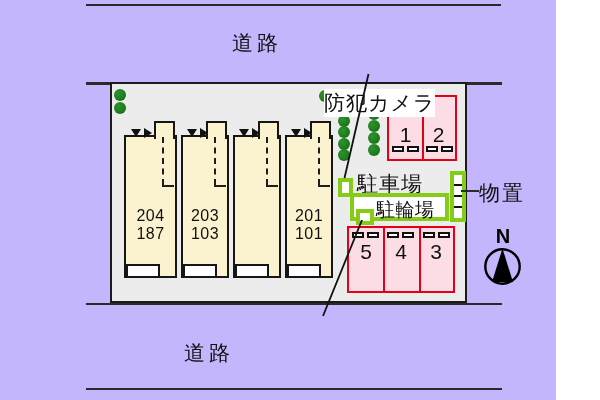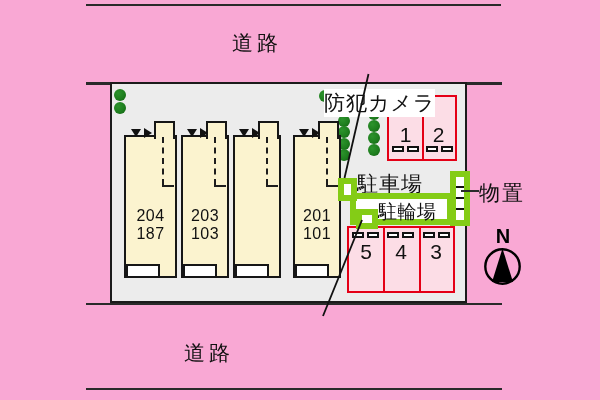--- a/index.html
+++ b/index.html
@@ -1,16 +1,16 @@
 <!DOCTYPE html>
 <html><head>
 <meta charset="utf-8">
 <style>
   html,body{margin:0;padding:0;background:#fff;}
-  .stage{position:relative;width:600px;height:400px;background:#f9a8d4;overflow:hidden;
+  .stage{position:relative;width:556px;height:400px;background:#c4b5fd;overflow:hidden;
          font-family:"Liberation Sans","DejaVu Sans",sans-serif;color:#111;}
   .abs{position:absolute;}
   .hline{position:absolute;background:#2a2a2a;}
   .jp{position:absolute;font-size:21px;letter-spacing:1px;color:#111;white-space:nowrap;}
   .site{position:absolute;left:110px;top:82px;width:353px;height:217px;
         background:#ececec;border:2.5px solid #1b1b1b;}
   .tree{position:absolute;width:12px;height:12px;border-radius:50%;
         background:radial-gradient(circle at 35% 35%, #2c932c 0%, #1e7e1e 55%, #0f5c0f 100%);}
   .unit{position:absolute;top:135px;height:139px;background:#fbf3cf;border:2px solid #161616;}
   .tab{position:absolute;top:-16px;height:16px;background:#fbf3cf;
@@ -21,21 +21,21 @@
   .dash-v{position:absolute;width:0;border-left:2px dashed #1d1d1d;}
   .dash-h{position:absolute;height:0;border-top:2px dashed #1d1d1d;}
   .mk-down{position:absolute;width:0;height:0;border-left:5px solid transparent;
            border-right:5px solid transparent;border-top:8px solid #111;}
   .mk-right{position:absolute;width:0;height:0;border-top:5px solid transparent;
             border-bottom:5px solid transparent;border-left:8px solid #111;}
   .plot{position:absolute;background:#fcdde6;border:2px solid #e40016;}
   .plot-div{position:absolute;top:0;bottom:0;width:2px;background:#e40016;}
   .space-num{position:absolute;text-align:center;font-size:21px;color:#111;}
   .wstop{position:absolute;width:8px;height:2px;background:#fff;border:2px solid #111;}
-  .wbox{position:absolute;background:#fff;border:6px solid #84cc16;}
+  .wbox{position:absolute;background:#fff;border:4px solid #84cc16;}
   .storage-line{position:absolute;left:0;width:100%;height:2px;background:#111;}
   .compass-n{display:block;text-align:center;font-size:20px;font-weight:bold;color:#000;line-height:20px;}
   svg{display:block;}
 </style>
 </head>
 <body>
 
 <div class="stage">
 
   <div class="hline" style="left:86px;top:4px;width:415px;height:2px;"></div>
@@ -91,21 +91,21 @@
 
   <div class="unit" style="left:233px;width:44px;">
     <div class="tab" style="left:23px;width:17px;"></div>
     <div class="mk-down" style="left:4px;top:-8px;"></div>
     <div class="mk-right" style="left:17px;top:-9px;"></div>
     <div class="dash-v" style="left:31px;top:0;height:48px;"></div>
     <div class="dash-h" style="left:31px;top:48px;width:12px;"></div>
     <div class="porch" style="left:0px;"></div>
   </div>
 
-  <div class="unit" style="left:293px;width:44px;">
+  <div class="unit" style="left:285px;width:44px;">
     <div class="tab" style="left:23px;width:17px;"></div>
     <div class="mk-down" style="left:4px;top:-8px;"></div>
     <div class="mk-right" style="left:17px;top:-9px;"></div>
     <div class="dash-v" style="left:31px;top:0;height:48px;"></div>
     <div class="dash-h" style="left:31px;top:48px;width:12px;"></div>
     <div class="unit-label">
       <div>201</div>
         <div>101</div>
     </div>
     <div class="porch" style="left:0px;"></div>

